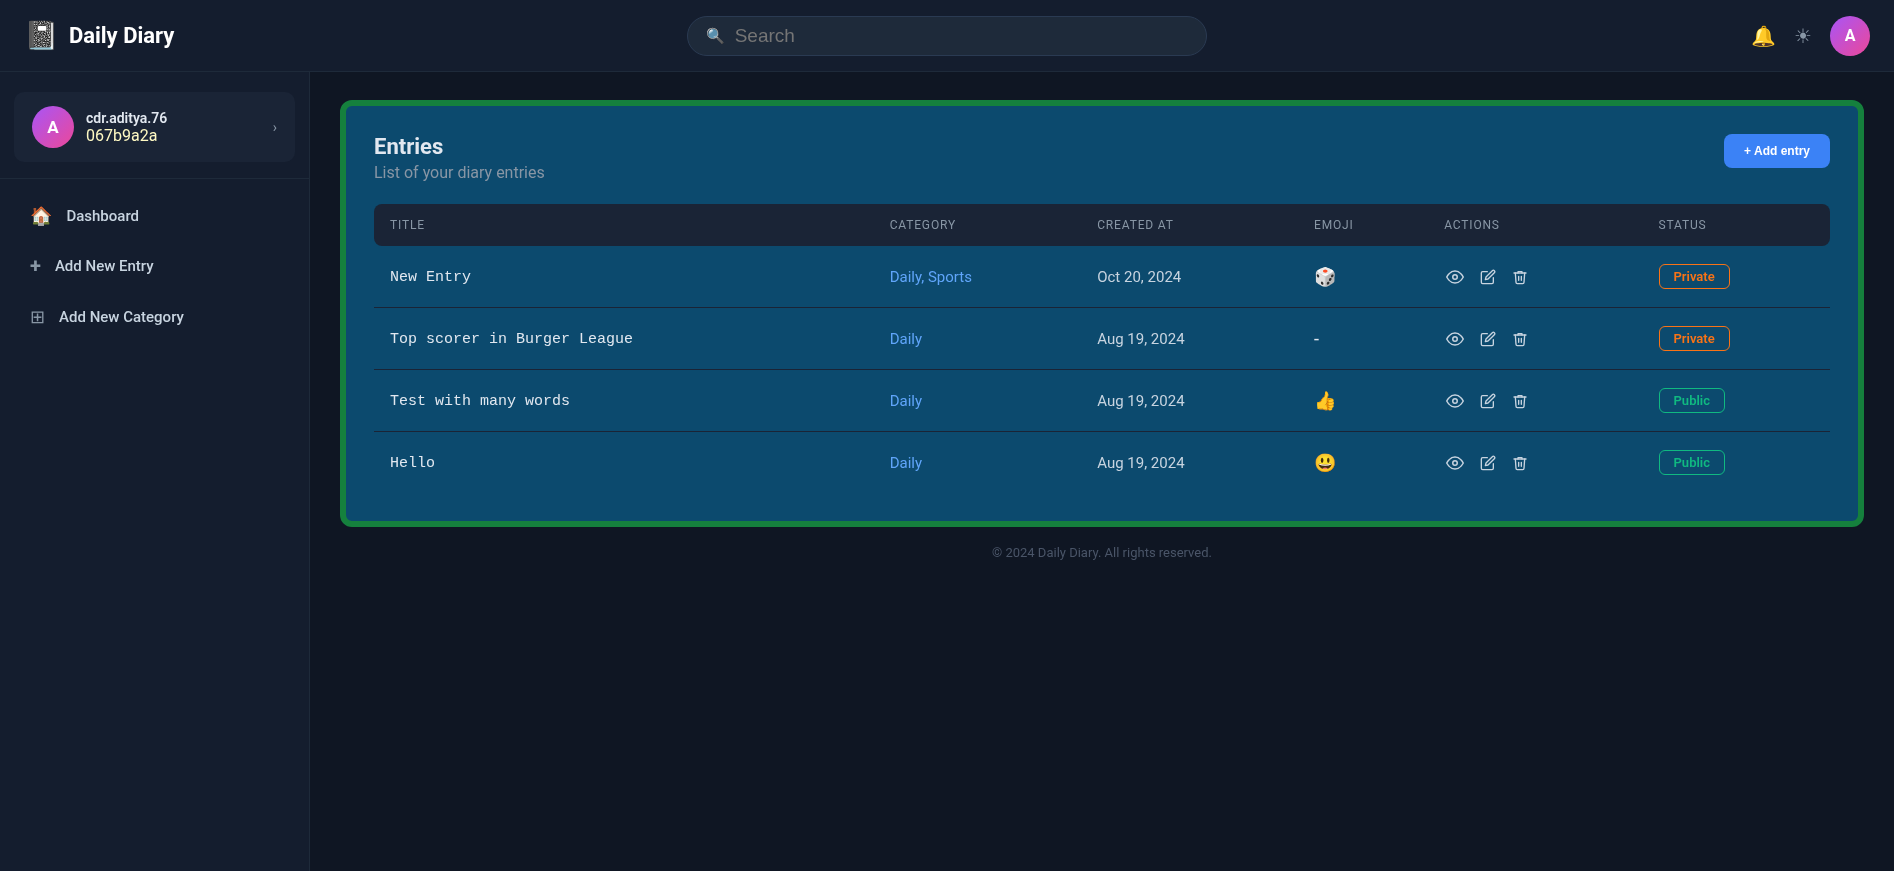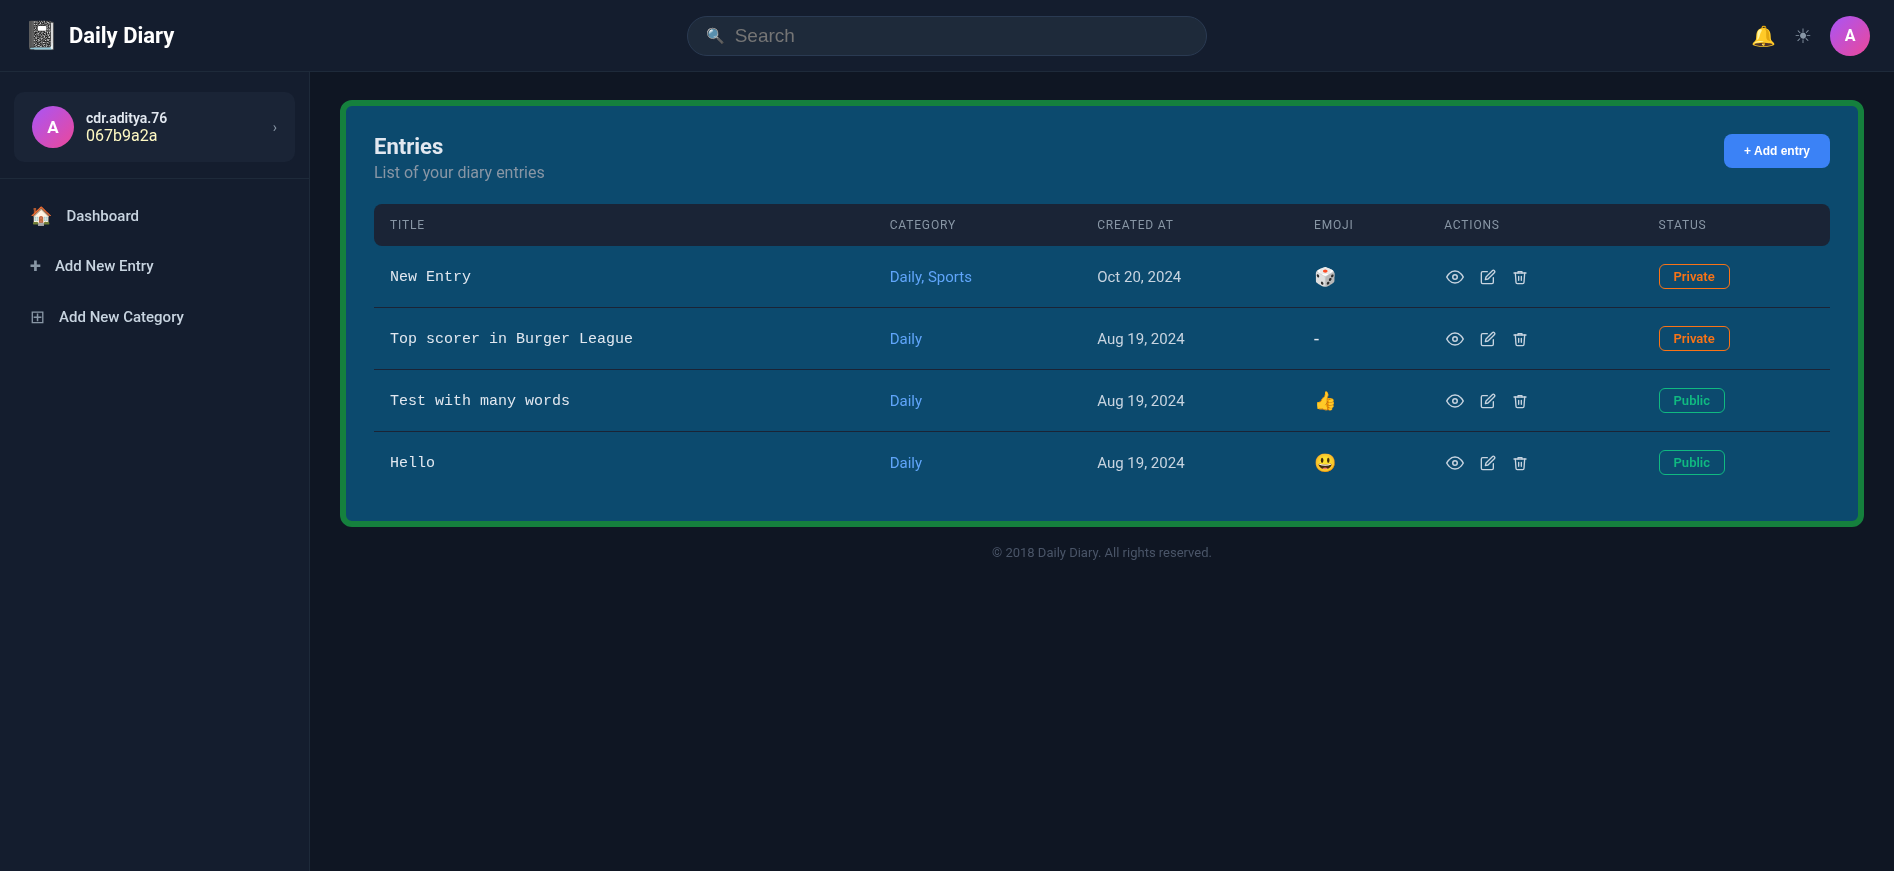--- a/index.html
+++ b/index.html
@@ -558,16 +558,16 @@
       </td>
       <td>
         <span class="status-badge status-public">Public</span>
       </td>
     </tr>
           </tbody>
       </table>
     </div>
 
     <footer class="footer">
-      <span>© 2018 Daily Diary. All rights reserved.</span>
+      <span>© 2024 Daily Diary. All rights reserved.</span>
     </footer>
   </main>
 </div>
 
 </body></html>

